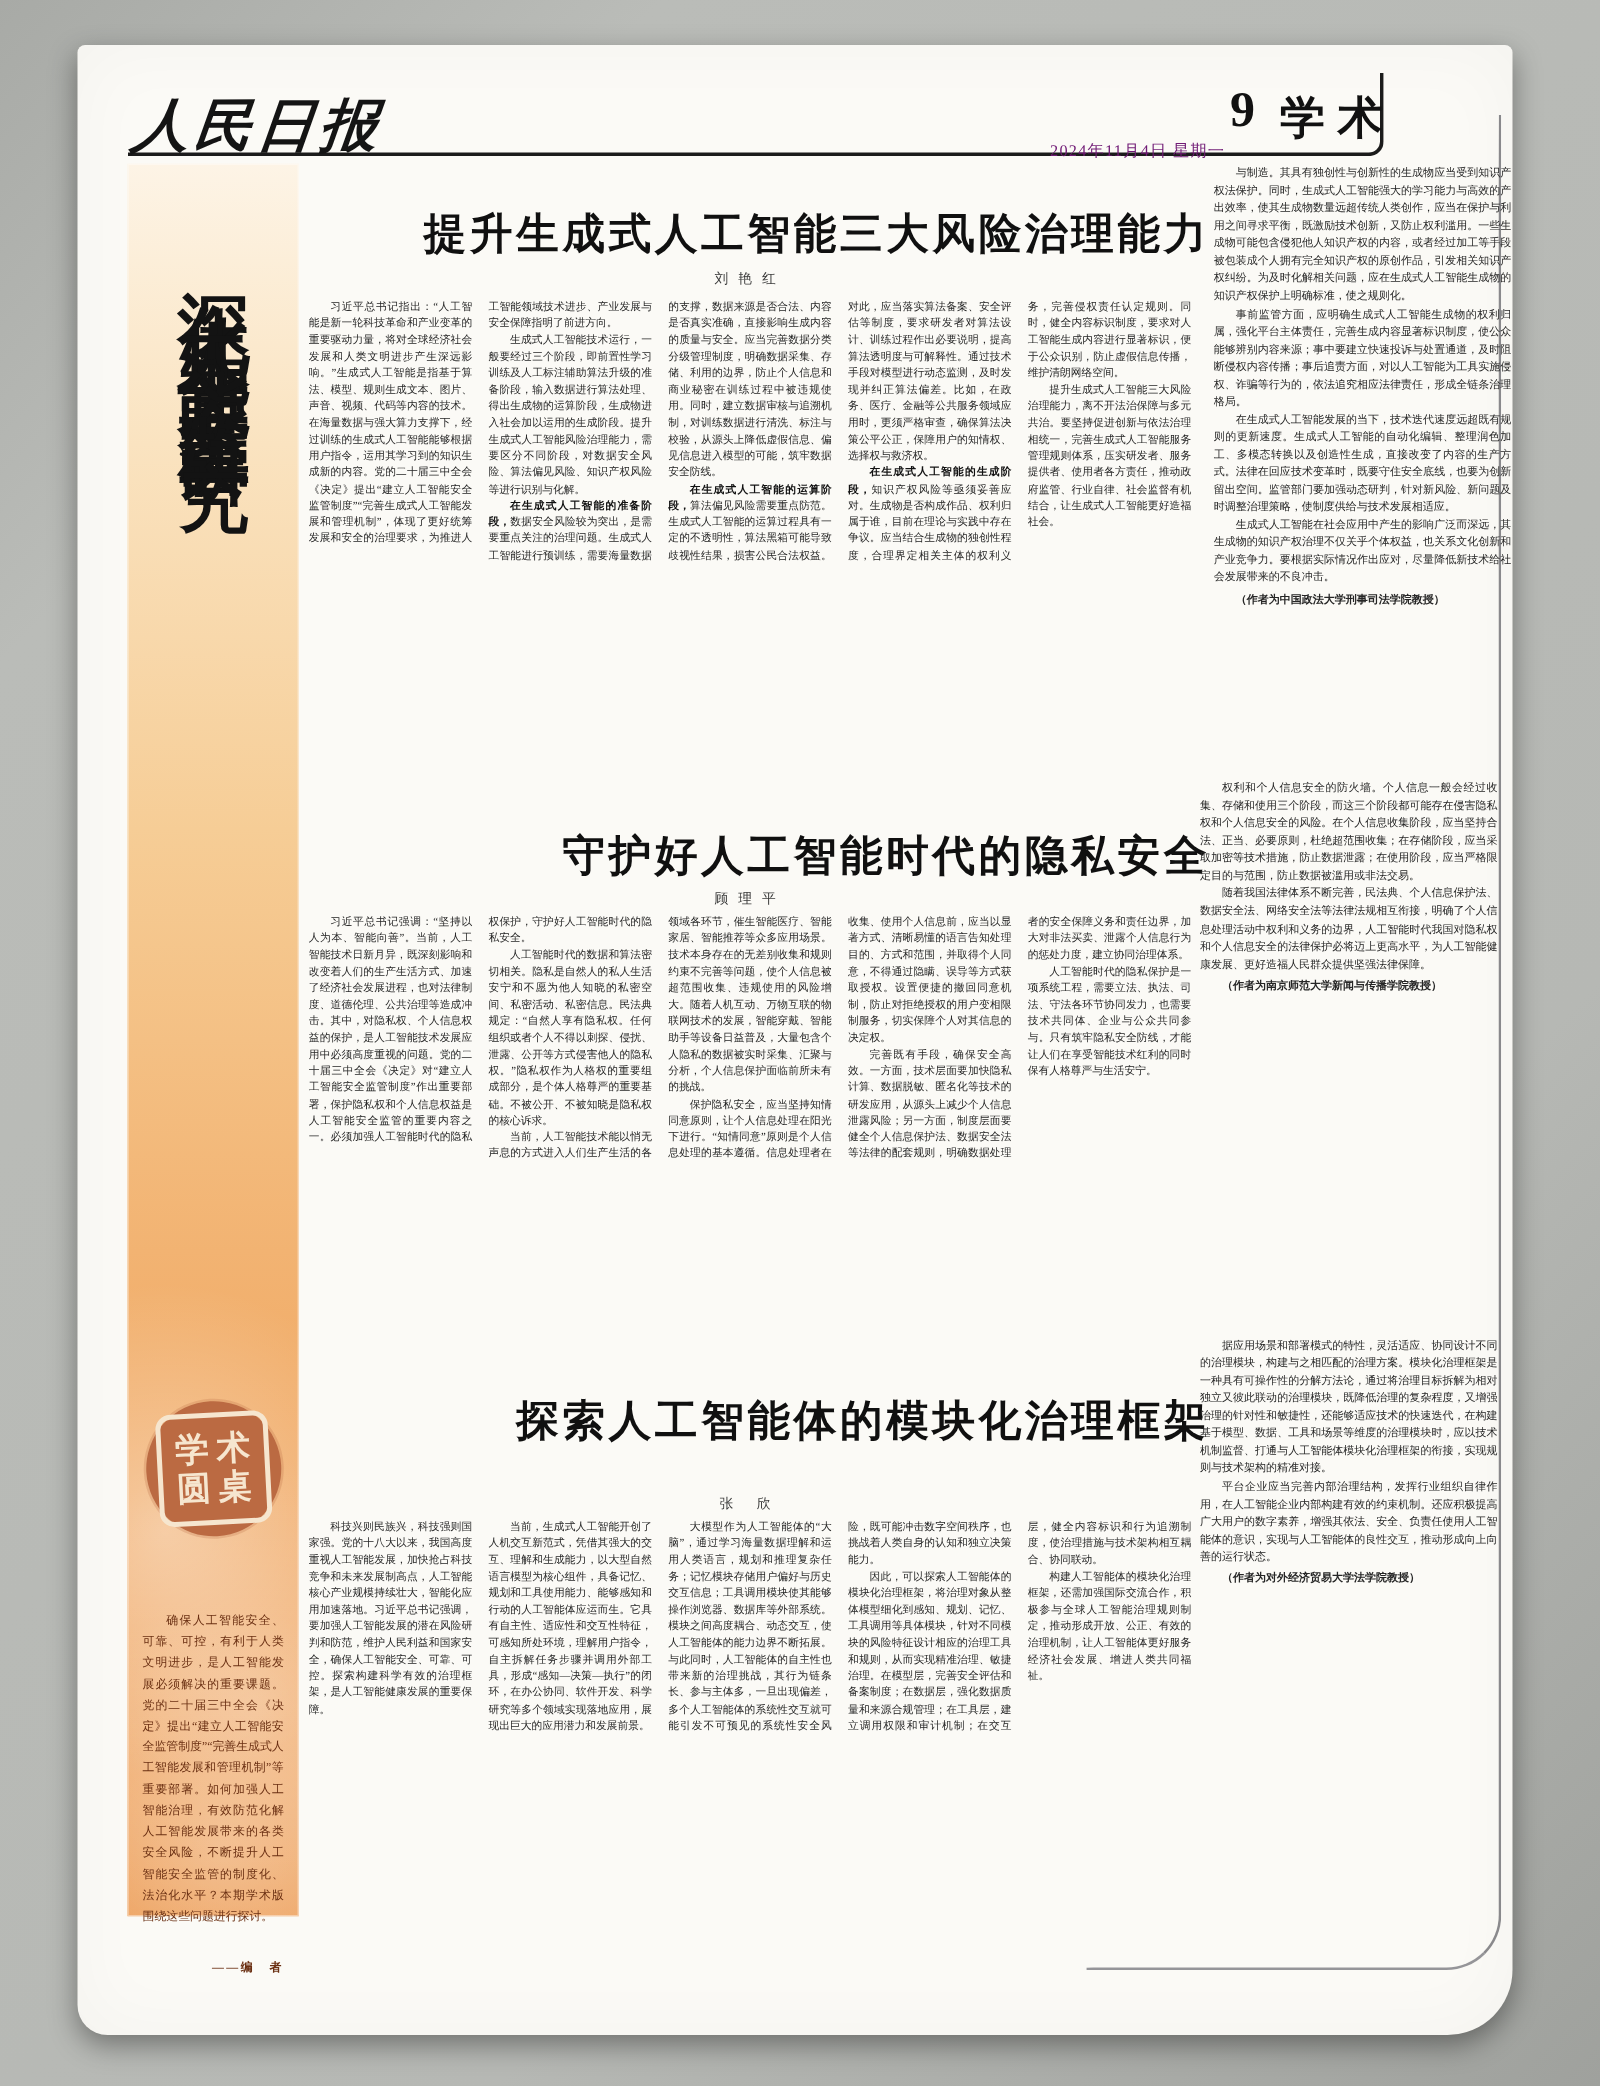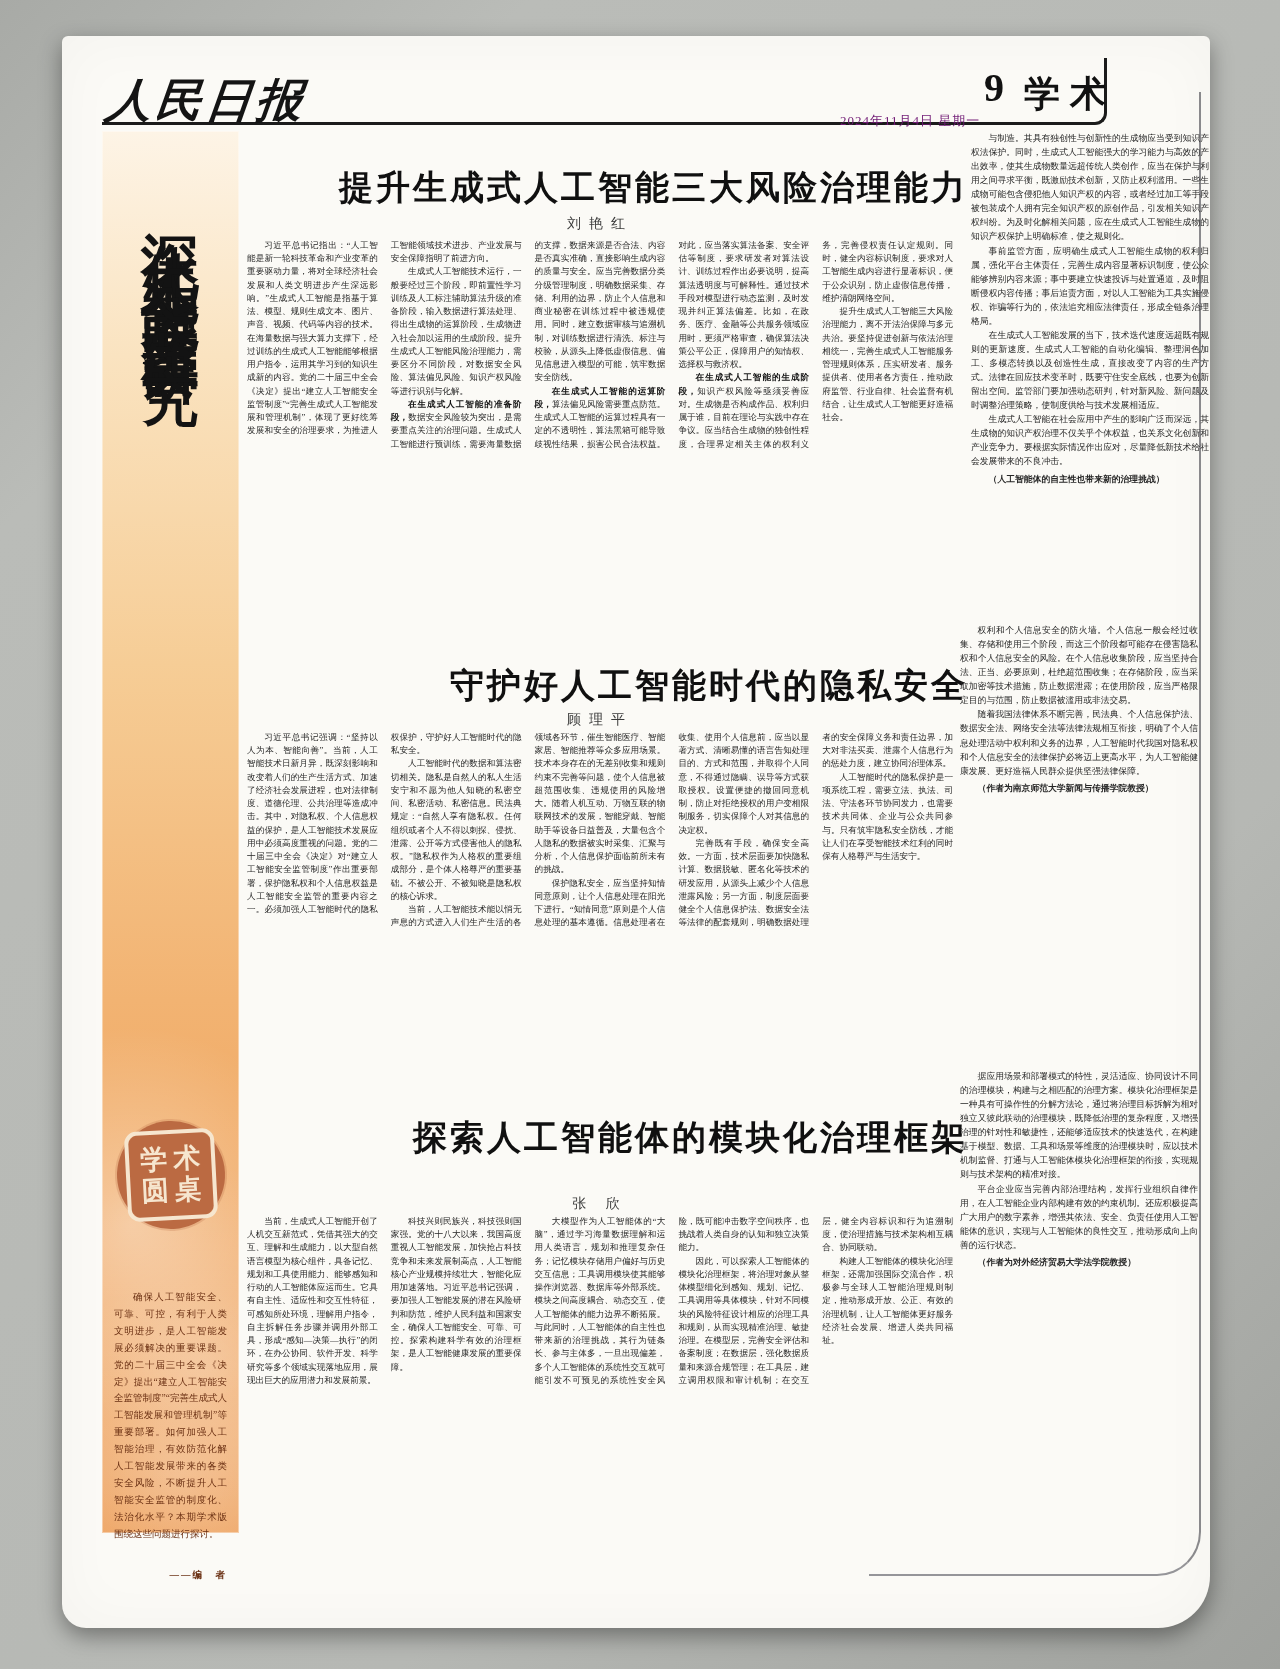--- a/index.html
+++ b/index.html
@@ -43,21 +43,21 @@
         font-family:"Liberation Sans","DejaVu Sans",sans-serif;}
   .seal-inner span{display:block;text-indent:6px;}
   .editor-note{position:absolute;left:12px;top:1158px;width:113px;color:#6a2f12;
         font-size:9.5px;line-height:1.78;text-align:justify;}
   .editor-note .note-text{text-indent:2em;}
   .editor-note .note-sig{text-align:right;font-weight:700;margin-top:24px;letter-spacing:2px;}
   
   .center{position:absolute;left:185px;top:95px;width:706px;height:1432px;}
   .a-head{position:absolute;width:100%;text-align:right;font-weight:700;color:#101010;
         font-size:34px;letter-spacing:3px;line-height:1.2;margin:15px;}
-  .a-author{position:absolute;width:100%;text-align:center;font-size:14px;color:#3a3a3a;
+  .a-author{position:absolute;width:100%;text-align:center;font-size:11px;color:#3a3a3a;
         letter-spacing:8px;}
   .a-body{position:absolute;column-count:5;column-gap:13px;column-fill:balance;
         font-size:8.6px;line-height:1.54;color:#262626;text-align:justify;overflow:hidden;}
   .a-body p{margin:0;text-indent:2em;}
   .a-body p b{font-weight:700;color:#111;}
   
   .rightcol{position:absolute;left:898px;top:95px;width:238px;height:1432px;
         font-size:8.8px;line-height:1.6;color:#262626;text-align:justify;}
   .seg{position:absolute;left:0;width:100%;overflow:hidden;}
   .seg p{margin:0;text-indent:2em;}
@@ -110,37 +110,37 @@
           <p>人工智能时代的数据和算法密切相关。隐私是自然人的私人生活安宁和不愿为他人知晓的私密空间、私密活动、私密信息。民法典规定：“自然人享有隐私权。任何组织或者个人不得以刺探、侵扰、泄露、公开等方式侵害他人的隐私权。”隐私权作为人格权的重要组成部分，是个体人格尊严的重要基础。不被公开、不被知晓是隐私权的核心诉求。</p>
           <p>当前，人工智能技术能以悄无声息的方式进入人们生产生活的各领域各环节，催生智能医疗、智能家居、智能推荐等众多应用场景。技术本身存在的无差别收集和规则约束不完善等问题，使个人信息被超范围收集、违规使用的风险增大。随着人机互动、万物互联的物联网技术的发展，智能穿戴、智能助手等设备日益普及，大量包含个人隐私的数据被实时采集、汇聚与分析，个人信息保护面临前所未有的挑战。</p>
           <p>保护隐私安全，应当坚持知情同意原则，让个人信息处理在阳光下进行。“知情同意”原则是个人信息处理的基本遵循。信息处理者在收集、使用个人信息前，应当以显著方式、清晰易懂的语言告知处理目的、方式和范围，并取得个人同意，不得通过隐瞒、误导等方式获取授权。设置便捷的撤回同意机制，防止对拒绝授权的用户变相限制服务，切实保障个人对其信息的决定权。</p>
           <p>完善既有手段，确保安全高效。一方面，技术层面要加快隐私计算、数据脱敏、匿名化等技术的研发应用，从源头上减少个人信息泄露风险；另一方面，制度层面要健全个人信息保护法、数据安全法等法律的配套规则，明确数据处理者的安全保障义务和责任边界，加大对非法买卖、泄露个人信息行为的惩处力度，建立协同治理体系。</p>
           <p>人工智能时代的隐私保护是一项系统工程，需要立法、执法、司法、守法各环节协同发力，也需要技术共同体、企业与公众共同参与。只有筑牢隐私安全防线，才能让人们在享受智能技术红利的同时保有人格尊严与生活安宁。</p>
         </div>
 
       <h1 class="a-head" style="top:972px;">探索人工智能体的模块化治理框架</h1>
       <div class="a-author" style="top:1064px;">张 欣</div>
       <div class="a-body" style="top:1084px;height:342px;">
+          <p>科技兴则民族兴，科技强则国家强。党的十八大以来，我国高度重视人工智能发展，加快抢占科技竞争和未来发展制高点，人工智能核心产业规模持续壮大，智能化应用加速落地。习近平总书记强调，要加强人工智能发展的潜在风险研判和防范，维护人民利益和国家安全，确保人工智能安全、可靠、可控。探索构建科学有效的治理框架，是人工智能健康发展的重要保障。</p>
           <p>当前，生成式人工智能开创了人机交互新范式，凭借其强大的交互、理解和生成能力，以大型自然语言模型为核心组件，具备记忆、规划和工具使用能力、能够感知和行动的人工智能体应运而生。它具有自主性、适应性和交互性特征，可感知所处环境，理解用户指令，自主拆解任务步骤并调用外部工具，形成“感知—决策—执行”的闭环，在办公协同、软件开发、科学研究等多个领域实现落地应用，展现出巨大的应用潜力和发展前景。</p>
-          <p>科技兴则民族兴，科技强则国家强。党的十八大以来，我国高度重视人工智能发展，加快抢占科技竞争和未来发展制高点，人工智能核心产业规模持续壮大，智能化应用加速落地。习近平总书记强调，要加强人工智能发展的潜在风险研判和防范，维护人民利益和国家安全，确保人工智能安全、可靠、可控。探索构建科学有效的治理框架，是人工智能健康发展的重要保障。</p>
           <p>大模型作为人工智能体的“大脑”，通过学习海量数据理解和运用人类语言，规划和推理复杂任务；记忆模块存储用户偏好与历史交互信息；工具调用模块使其能够操作浏览器、数据库等外部系统。模块之间高度耦合、动态交互，使人工智能体的能力边界不断拓展。与此同时，人工智能体的自主性也带来新的治理挑战，其行为链条长、参与主体多，一旦出现偏差，多个人工智能体的系统性交互就可能引发不可预见的系统性安全风险，既可能冲击数字空间秩序，也挑战着人类自身的认知和独立决策能力。</p>
           <p>因此，可以探索人工智能体的模块化治理框架，将治理对象从整体模型细化到感知、规划、记忆、工具调用等具体模块，针对不同模块的风险特征设计相应的治理工具和规则，从而实现精准治理、敏捷治理。在模型层，完善安全评估和备案制度；在数据层，强化数据质量和来源合规管理；在工具层，建立调用权限和审计机制；在交互层，健全内容标识和行为追溯制度，使治理措施与技术架构相互耦合、协同联动。</p>
           <p>构建人工智能体的模块化治理框架，还需加强国际交流合作，积极参与全球人工智能治理规则制定，推动形成开放、公正、有效的治理机制，让人工智能体更好服务经济社会发展、增进人类共同福祉。</p>
         </div>
     </div>
 
     <div class="rightcol">
       <div class="seg" style="top:0;height:488px;margin-left:11px;">
         <div>
             <p>与制造。其具有独创性与创新性的生成物应当受到知识产权法保护。同时，生成式人工智能强大的学习能力与高效的产出效率，使其生成物数量远超传统人类创作，应当在保护与利用之间寻求平衡，既激励技术创新，又防止权利滥用。一些生成物可能包含侵犯他人知识产权的内容，或者经过加工等手段被包装成个人拥有完全知识产权的原创作品，引发相关知识产权纠纷。为及时化解相关问题，应在生成式人工智能生成物的知识产权保护上明确标准，使之规则化。</p>
             <p>事前监管方面，应明确生成式人工智能生成物的权利归属，强化平台主体责任，完善生成内容显著标识制度，使公众能够辨别内容来源；事中要建立快速投诉与处置通道，及时阻断侵权内容传播；事后追责方面，对以人工智能为工具实施侵权、诈骗等行为的，依法追究相应法律责任，形成全链条治理格局。</p>
             <p>在生成式人工智能发展的当下，技术迭代速度远超既有规则的更新速度。生成式人工智能的自动化编辑、整理润色加工、多模态转换以及创造性生成，直接改变了内容的生产方式。法律在回应技术变革时，既要守住安全底线，也要为创新留出空间。监管部门要加强动态研判，针对新风险、新问题及时调整治理策略，使制度供给与技术发展相适应。</p>
             <p>生成式人工智能在社会应用中产生的影响广泛而深远，其生成物的知识产权治理不仅关乎个体权益，也关系文化创新和产业竞争力。要根据实际情况作出应对，尽量降低新技术给社会发展带来的不良冲击。</p>
           </div>
-        <p class="attr">（人工智能体的自主性也带来新的治理挑战）</p>
+        <p class="attr">（作者为中国政法大学刑事司法学院教授）</p>
       </div>
       <div class="seg" style="top:492px;height:442px;">
         <div>
             <p>权利和个人信息安全的防火墙。个人信息一般会经过收集、存储和使用三个阶段，而这三个阶段都可能存在侵害隐私权和个人信息安全的风险。在个人信息收集阶段，应当坚持合法、正当、必要原则，杜绝超范围收集；在存储阶段，应当采取加密等技术措施，防止数据泄露；在使用阶段，应当严格限定目的与范围，防止数据被滥用或非法交易。</p>
             <p>随着我国法律体系不断完善，民法典、个人信息保护法、数据安全法、网络安全法等法律法规相互衔接，明确了个人信息处理活动中权利和义务的边界，人工智能时代我国对隐私权和个人信息安全的法律保护必将迈上更高水平，为人工智能健康发展、更好造福人民群众提供坚强法律保障。</p>
           </div>
         <p class="attr">（作者为南京师范大学新闻与传播学院教授）</p>
       </div>
       <div class="seg" style="top:938px;height:492px;">
         <div>

